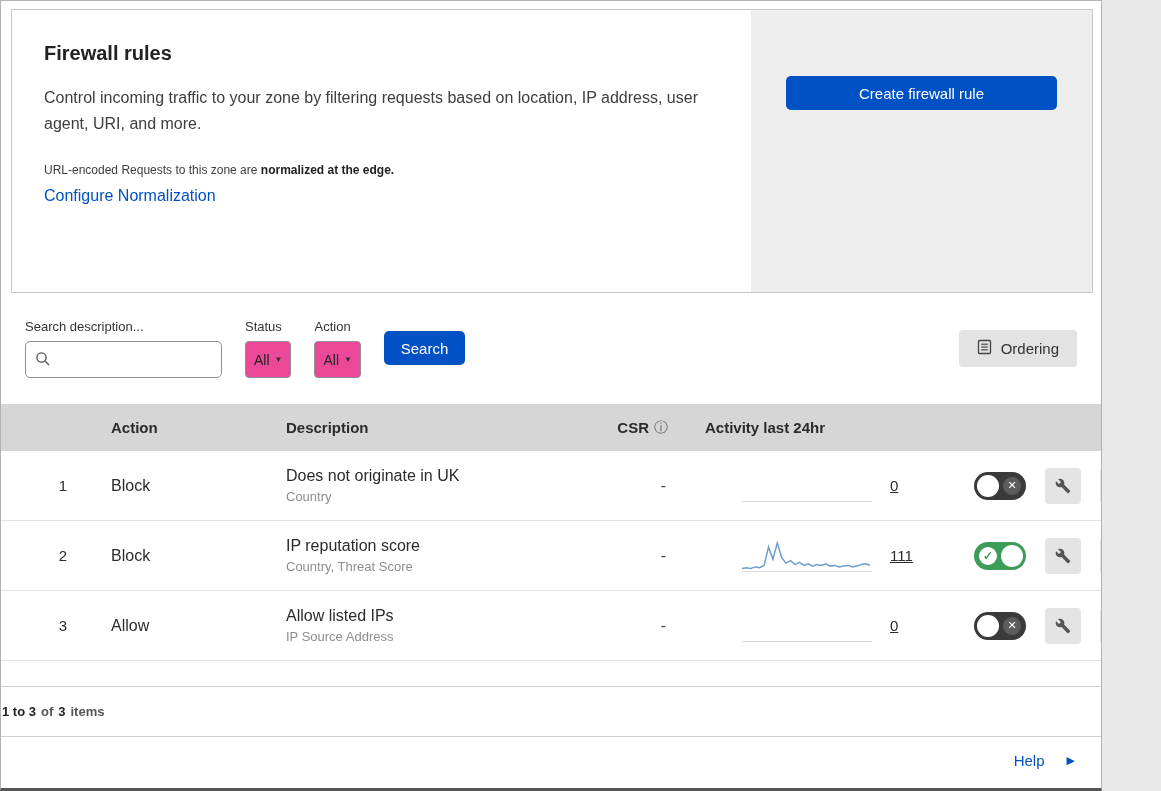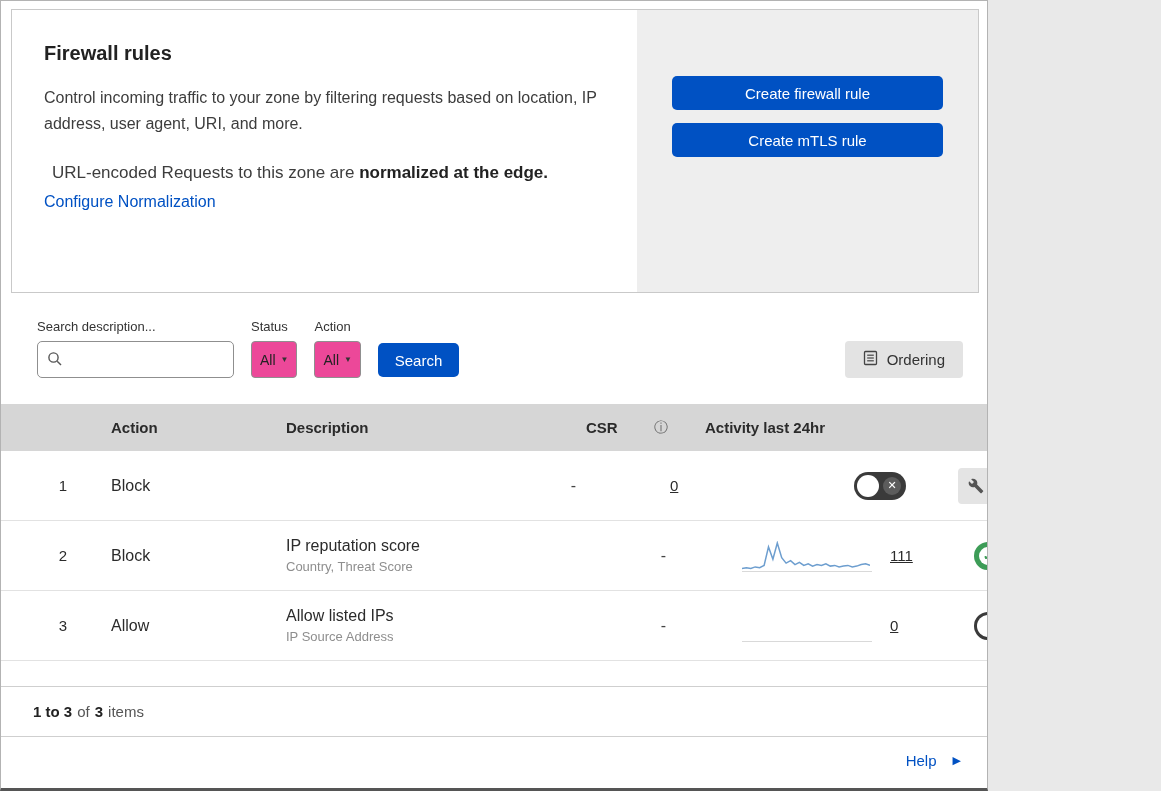--- a/index.html
+++ b/index.html
@@ -1,41 +1,41 @@
 <!DOCTYPE html>
 <html><head>
 <meta charset="utf-8">
 <style>
   html,body{margin:0;padding:0;background:#e9e9e9;}
   *{box-sizing:border-box;font-family:"Liberation Sans", sans-serif;}
   .page{
-    width:988px;height:791px;background:#fff;position:relative;
+    width:1102px;height:791px;background:#fff;position:relative;
     border:1px solid #b3b3b3;border-bottom:3px solid #555;overflow:hidden;
   }
   
   .top-card{
     margin:8px 8px 0 10px;border:1px solid #c9c9c9;display:flex;height:284px;background:#fff;
   }
   .top-left{flex:1;padding:32px 30px 0 32px;}
   .card-title{font-size:20px;font-weight:600;color:#222;margin:0 0 20px 0;}
   .card-desc{font-size:16px;line-height:26px;color:#3d3d3d;margin:1px 0 26px 0;max-width:725px;}
   .card-usage{font-size:16px;font-weight:bold;color:#222;margin:0 0 30px 0;}
-  .card-normal{font-size:17px;color:#3d3d3d;margin:0 0 10px 8px;}
+  .card-normal{font-size:12px;color:#3d3d3d;margin:0 0 10px 0;}
   .card-normal b{color:#222;}
   .card-link{font-size:16px;color:#0051c3;cursor:pointer;}
   .top-right{
     width:341px;background:#eeeeee;display:flex;flex-direction:column;align-items:center;
     padding-top:66px;gap:13px;
   }
   .btn-blue{
     width:271px;height:34px;background:#0051c3;color:#fff;font-size:15px;border:none;
     border-radius:5px;cursor:pointer;display:flex;align-items:center;justify-content:center;
   }
   
-  .filter-bar{display:flex;align-items:flex-end;padding:26px 24px 26px 36px;gap:17px;}
+  .filter-bar{display:flex;align-items:center;padding:26px 24px 26px 24px;gap:23px;}
   .fgroup{display:flex;flex-direction:column;}
   .flabel{font-size:13px;color:#333;margin-bottom:7px;}
   .search-wrap{position:relative;}
   .search-input{
     width:197px;height:37px;border:1px solid #8f8f8f;border-radius:5px;padding:0 10px 0 34px;
     font-size:14px;color:#333;outline:none;background:#fff;
   }
   .search-ico{position:absolute;left:10px;top:10px;}
   .dropdown{
     height:37px;min-width:44px;border:1px solid #8f8f8f;border-radius:4px;background:#ec4899;
@@ -50,21 +50,21 @@
   .spacer{flex:1;}
   .btn-ordering{
     height:37px;padding:0 18px;background:#e3e3e3;border:none;border-radius:4px;cursor:pointer;
     font-size:15px;color:#333;display:flex;align-items:center;gap:9px;
   }
   
   .t-grid{display:grid;grid-template-columns:80px 175px 330px 90px 240px 120px 54px 56px 1fr;align-items:center;}
   .t-head{height:47px;background:#d6d6d6;font-size:15px;font-weight:bold;color:#2b2b2b;}
   .h-action{padding-left:30px;}
   .h-desc{padding-left:30px;}
-  .h-csr{display:flex;align-items:center;justify-content:space-between;gap:5px;padding-right:8px;}
+  .h-csr{display:flex;align-items:center;justify-content:flex-end;gap:5px;padding-right:8px;}
   .info-ico{font-size:14px;color:#666;font-weight:normal;}
   .h-activity{padding-left:29px;}
   .t-row{height:70px;border-bottom:1px solid #e2e2e2;background:#fff;font-size:16px;color:#2b2b2b;}
   .c-index{text-align:right;padding-right:14px;font-size:15px;}
   .c-action{padding-left:30px;}
   .c-desc{padding-left:30px;}
   .desc-main{font-size:16px;color:#2b2b2b;}
   .desc-sub{font-size:13px;color:#8e8e8e;margin-top:4px;}
   .c-csr{text-align:right;padding-right:10px;color:#444;}
   .c-activity{display:flex;align-items:center;gap:18px;padding-left:66px;}
@@ -82,45 +82,44 @@
   .toggle.on .check{display:flex;left:5px;background:#fff;color:#3d9c57;font-size:12px;font-weight:bold;}
   .toggle.off .cross{display:flex;right:5px;background:#5c5c5c;color:#fff;font-size:11px;}
   .c-tool,.c-del{display:flex;justify-content:center;}
   .icon-btn{
     width:36px;height:36px;background:#e4e4e4;border:none;border-radius:4px;cursor:pointer;
     display:flex;align-items:center;justify-content:center;color:#555;font-size:16px;
   }
   
   .t-footer{
     margin-top:25px;border-top:1px solid #cfcfcf;height:50px;display:flex;align-items:center;
-    padding-left:32px;font-size:15px;color:#555;gap:5px;
+    padding-left:1px;font-size:13px;color:#555;gap:5px;font-weight:bold;
   }
   .t-footer b{color:#222;}
   .help-row{
     border-top:1px solid #cfcfcf;height:47px;display:flex;align-items:center;
     justify-content:flex-end;padding-right:26px;
   }
-  .help-link{color:#0051c3;font-size:15px;cursor:pointer;display:flex;align-items:center;gap:16px;}
+  .help-link{color:#0051c3;font-size:15px;cursor:pointer;display:flex;align-items:center;gap:22px;}
   .help-arrow{font-size:11px;}
 </style>
 </head>
 <body>
 
 <div class="page">
 
   <div class="top-card">
     <div class="top-left">
       <h1 class="card-title">Firewall rules</h1>
       <p class="card-desc">Control incoming traffic to your zone by filtering requests based on location, IP address, user agent, URI, and more.</p>
       <p class="card-normal"><span>URL-encoded Requests to this zone are </span><b>normalized at the edge.</b></p>
       <a class="card-link">Configure Normalization</a>
     </div>
     <div class="top-right">
       <button class="btn-blue">Create firewall rule</button>
-      <button class="btn-blue">Create mTLS rule</button>
     </div>
   </div>
 
   <div class="filter-bar">
     <div class="fgroup">
       <span class="flabel">Search description...</span>
       <div class="search-wrap">
         <span class="search-ico">
           <svg width="16" height="16" viewBox="0 0 16 16">
               <circle cx="6.5" cy="6.5" r="4.6" fill="none" stroke="#555" stroke-width="1.4"></circle>
@@ -170,20 +169,24 @@
     <div class="h-activity">Activity last 24hr</div>
     <div></div>
       <div></div>
       <div></div>
       <div></div>
   </div>
 
   <div class="t-grid t-row">
     <div class="c-index">1</div>
     <div class="c-action">Block</div>
+    <div class="c-desc">
+      <div class="desc-main">Does not originate in UK</div>
+      <div class="desc-sub">Country</div>
+    </div>
     <div class="c-csr">-</div>
     <div class="c-activity">
       <div class="sparkline"></div>
       <a class="activity-count">0</a>
     </div>
     <div class="c-toggle">
       <div class="toggle off">
 
         <span class="state-icon cross">✕</span>
         <span class="knob"></span>

